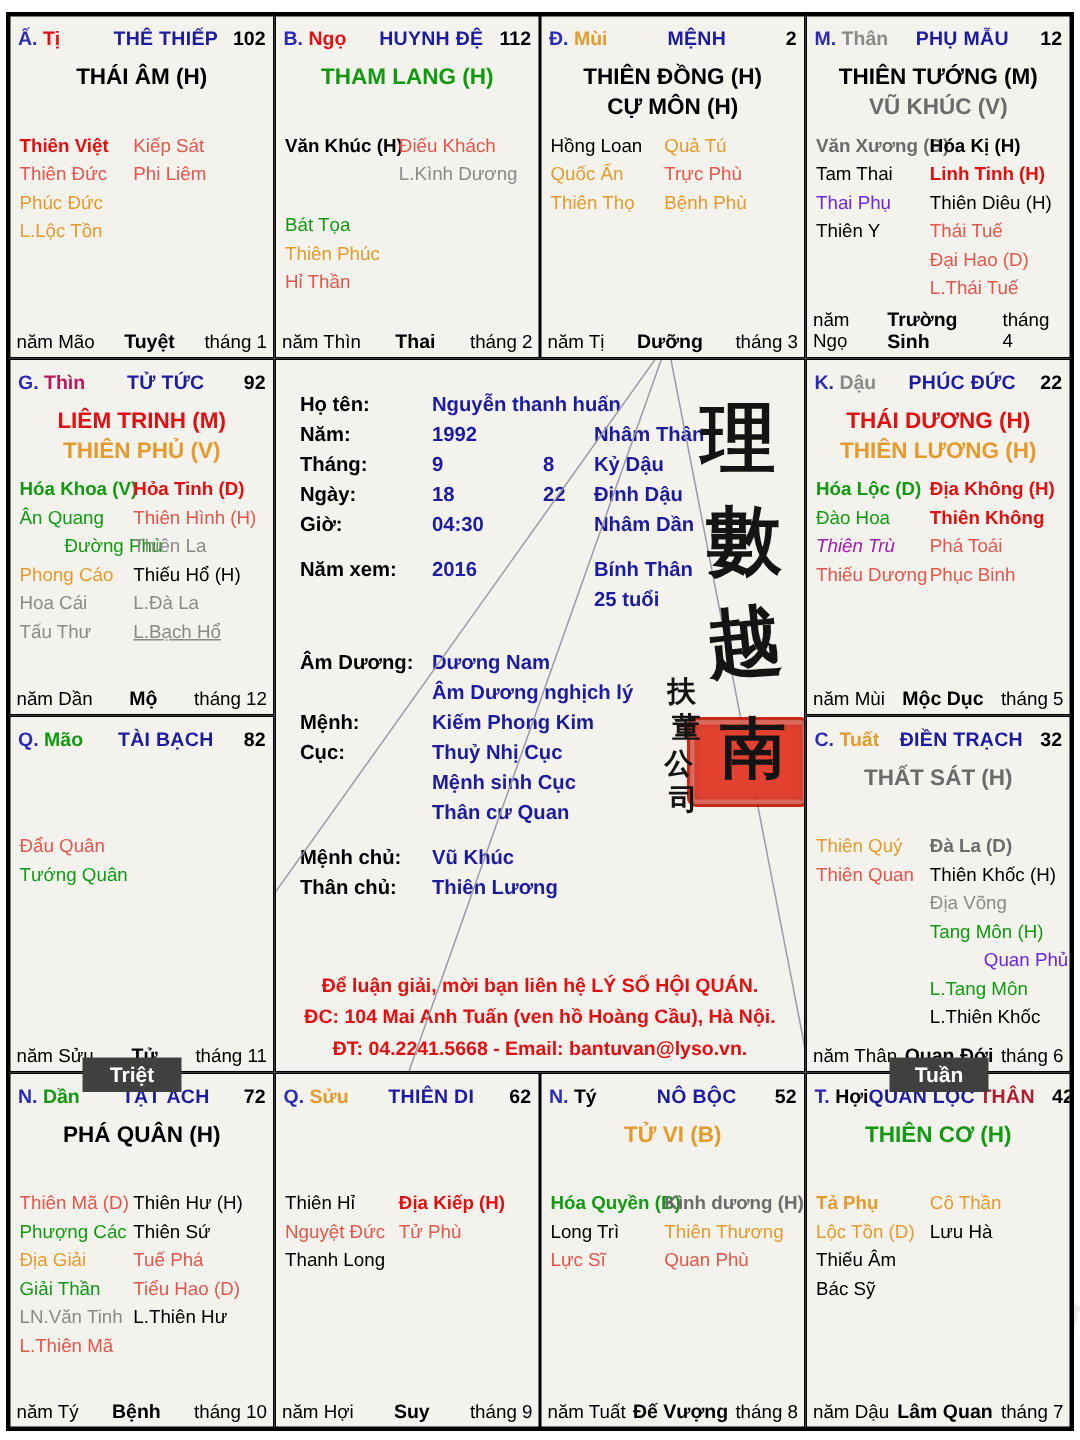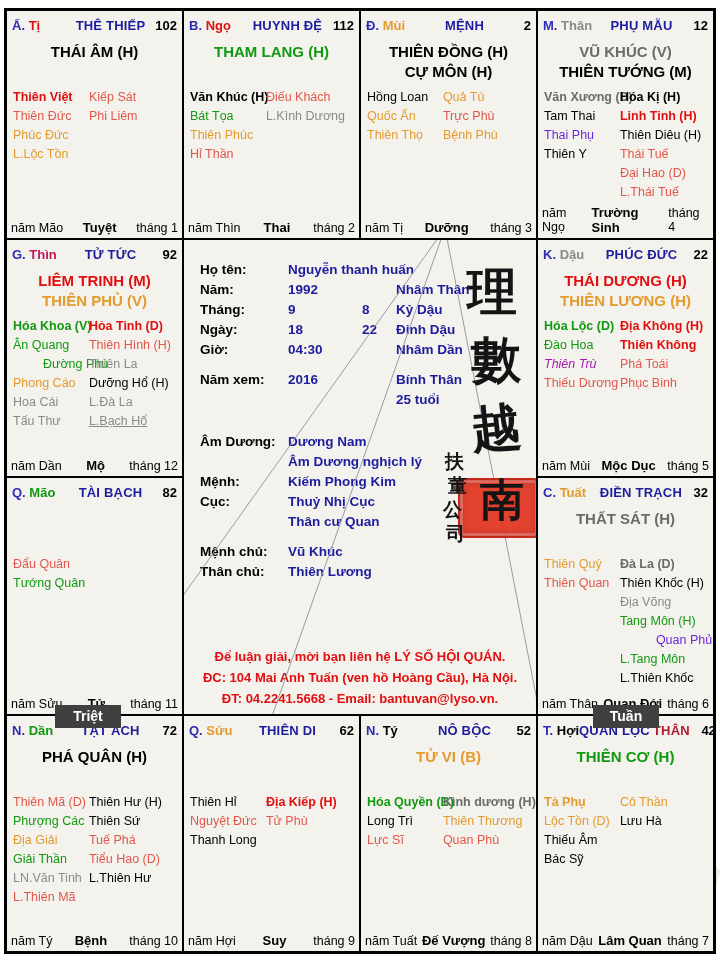--- a/index.html
+++ b/index.html
@@ -99,21 +99,21 @@
         <span class="canchi"><span class="can">B.</span> <span class="chi" style="color: rgb(224, 16, 16);">Ngọ</span></span>
         <span class="pname">HUYNH ĐỆ</span>
         <span class="pnum">112</span>
       </div>
       <div class="mains">
           <div class="star b" style="color: rgb(17, 153, 17);">THAM LANG (H)</div>
         </div>
       <div class="cols">
         <div class="col">
             <div class="star b" style="color: rgb(0, 0, 0);">Văn Khúc (H)</div>
-            <div class="star" style="color: rgb(17, 153, 17);">Bát Tọa</div>
+            <div class="star" style="color: rgb(17, 153, 17); margin-top: 34px;">Bát Tọa</div>
             <div class="star" style="color: rgb(227, 155, 45);">Thiên Phúc</div>
             <div class="star" style="color: rgb(226, 87, 75);">Hỉ Thần</div>
           </div>
         <div class="col">
             <div class="star" style="color: rgb(226, 87, 75);">Điếu Khách</div>
             <div class="star" style="color: rgb(138, 138, 138);">L.Kình Dương</div>
           </div>
       </div>
       <div class="foot">
         <span>năm Thìn</span>
@@ -151,22 +151,22 @@
       </div>
     </div>
 
     <div class="cell" style="grid-area:1/4">
       <div class="head">
         <span class="canchi"><span class="can">M.</span> <span class="chi" style="color: rgb(138, 138, 138);">Thân</span></span>
         <span class="pname">PHỤ MẪU</span>
         <span class="pnum">12</span>
       </div>
       <div class="mains">
+          <div class="star b" style="color: rgb(0, 0, 0);">THIÊN TƯỚNG (M)</div>
           <div class="star b" style="color: rgb(107, 107, 107);">VŨ KHÚC (V)</div>
-          <div class="star b" style="color: rgb(0, 0, 0);">THIÊN TƯỚNG (M)</div>
         </div>
       <div class="cols">
         <div class="col">
             <div class="star b" style="color: rgb(107, 107, 107);">Văn Xương (D)</div>
             <div class="star" style="color: rgb(0, 0, 0);">Tam Thai</div>
             <div class="star" style="color: #6d28d9;">Thai Phụ</div>
             <div class="star" style="color: rgb(0, 0, 0);">Thiên Y</div>
           </div>
         <div class="col">
             <div class="star b" style="color: rgb(0, 0, 0);">Hóa Kị (H)</div>
@@ -200,21 +200,21 @@
             <div class="star" style="color: rgb(17, 153, 17);">Ân Quang</div>
             <div class="star" style="color: rgb(17, 153, 17); margin-left: 30px;">Đường Phù</div>
             <div class="star" style="color: rgb(227, 155, 45);">Phong Cáo</div>
             <div class="star" style="color: rgb(138, 138, 138);">Hoa Cái</div>
             <div class="star" style="color: rgb(138, 138, 138);">Tấu Thư</div>
           </div>
         <div class="col">
             <div class="star b" style="color: rgb(224, 16, 16);">Hỏa Tinh (D)</div>
             <div class="star" style="color: rgb(226, 87, 75);">Thiên Hình (H)</div>
             <div class="star" style="color: rgb(138, 138, 138);">Thiên La</div>
-            <div class="star" style="color: rgb(0, 0, 0);">Dưỡng Hổ (H)</div>
+            <div class="star" style="color: rgb(0, 0, 0);">Thiếu Hổ (H)</div>
             <div class="star" style="color: rgb(138, 138, 138);">L.Đà La</div>
             <div class="star" style="color: rgb(138, 138, 138); text-decoration: underline;">L.Bạch Hổ</div>
           </div>
       </div>
       <div class="foot">
         <span>năm Dần</span>
         <b>Mộ</b>
         <span>tháng 12</span>
       </div>
     </div>
@@ -476,20 +476,21 @@
         <div class="irow">
             <span class="lbl">Mệnh:</span>
             <span class="v3">Kiếm Phong Kim</span>
           </div>
         <div class="irow">
             <span class="lbl">Cục:</span>
             <span class="v3">Thuỷ Nhị Cục</span>
           </div>
         <div class="irow">
             <span class="lbl"></span>
+            <span class="v3">Mệnh sinh Cục</span>
           </div>
         <div class="irow">
             <span class="lbl"></span>
             <span class="v3">Thân cư Quan</span>
           </div>
         <div class="gap"></div>
         <div class="irow">
             <span class="lbl">Mệnh chủ:</span>
             <span class="v3">Vũ Khúc</span>
           </div>

